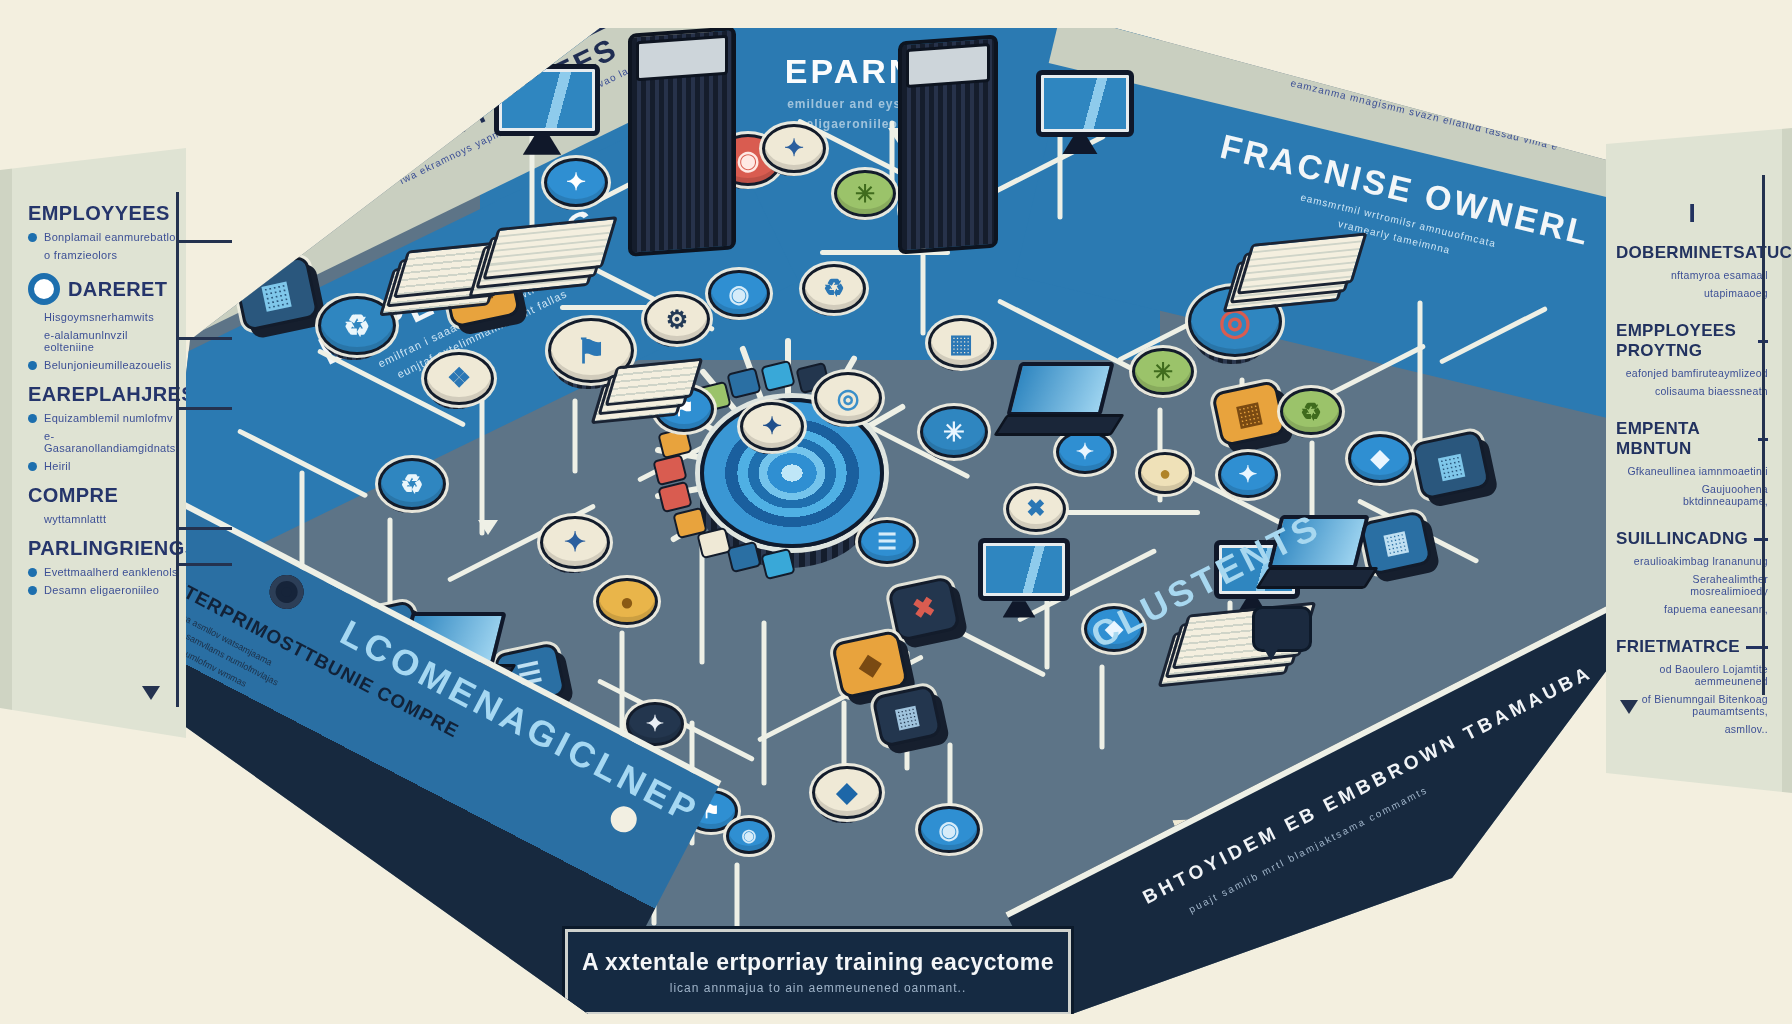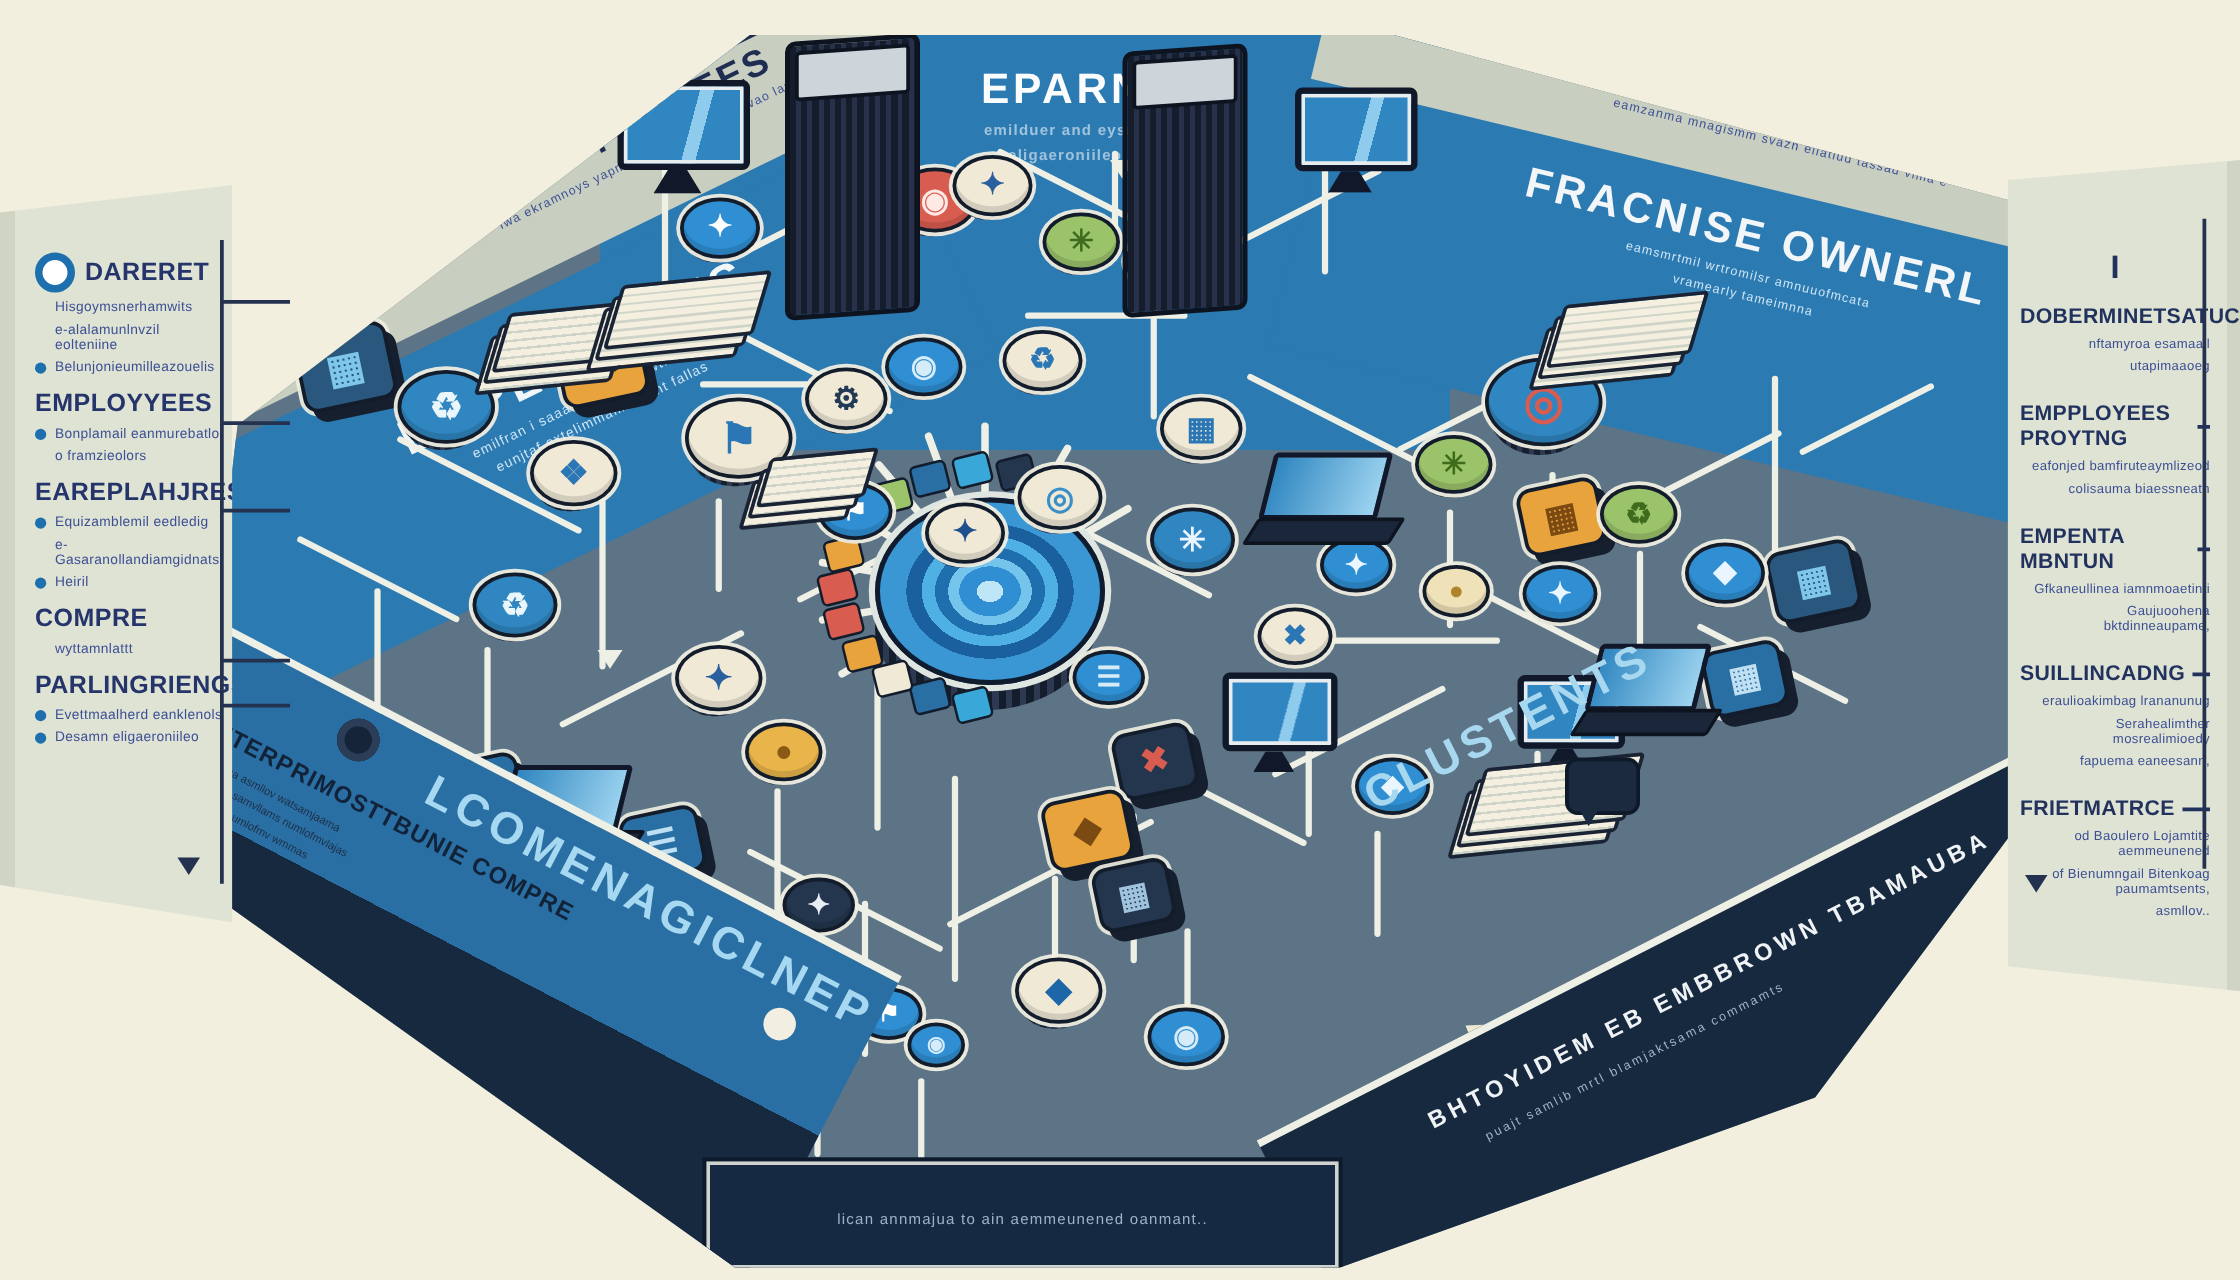--- a/index.html
+++ b/index.html
@@ -567,64 +567,65 @@
       <div class="bl-dot"></div>
     </div>
 
     <div class="clustents">CLUSTENTS</div>
     <div class="band face-br">
       <div class="br-line1">BHTOYIDEM EB EMBBROWN TBAMAUBA</div>
       <div class="br-line2">puajt samlib mrtl blamjaktsama commamts</div>
     </div>
 
     <div class="banner">
+      <div class="banner-title">A xxtentale ertporriay training eacyctome</div>
       <div class="banner-sub">lican annmajua to ain aemmeunened oanmant..</div>
     </div>
   </div>
 
   <div class="side-panel left-panel">
     <div class="lp-list" id="left-list">
         <div class="lp-sec">
           <div class="lp-head">
+            <span>EMPLOYYEES</span>
+          </div>
+          <div class="lp-item">
+            <div class="dot"></div>
+            <span>Bonplamail eanmurebatlo</span>
+          </div>
+          <div class="lp-item">
+            <div class="dot hide"></div>
+            <span>o framzieolors</span>
+          </div>
+        </div>
+        <div class="lp-sec">
+          <div class="lp-head">
             <div class="ring-icon"></div>
             <span>DARERET</span>
           </div>
           <div class="lp-item">
             <div class="dot hide"></div>
             <span>Hisgoymsnerhamwits</span>
           </div>
           <div class="lp-item">
             <div class="dot hide"></div>
             <span>e-alalamunlnvzil eolteniine</span>
           </div>
           <div class="lp-item">
             <div class="dot"></div>
             <span>Belunjonieumilleazouelis</span>
-          </div>
-        </div>
-        <div class="lp-sec">
-          <div class="lp-head">
-            <span>EMPLOYYEES</span>
-          </div>
-          <div class="lp-item">
-            <div class="dot"></div>
-            <span>Bonplamail eanmurebatlo</span>
-          </div>
-          <div class="lp-item">
-            <div class="dot hide"></div>
-            <span>o framzieolors</span>
           </div>
         </div>
         <div class="lp-sec">
           <div class="lp-head">
             <span>EAREPLAHJRES</span>
           </div>
           <div class="lp-item">
             <div class="dot"></div>
-            <span>Equizamblemil eedledig</span>
+            <span>Equizamblemil numlofmv</span>
           </div>
           <div class="lp-item">
             <div class="dot hide"></div>
             <span>e-Gasaranollandiamgidnats</span>
           </div>
           <div class="lp-item">
             <div class="dot"></div>
             <span>Heiril</span>
           </div>
         </div>

